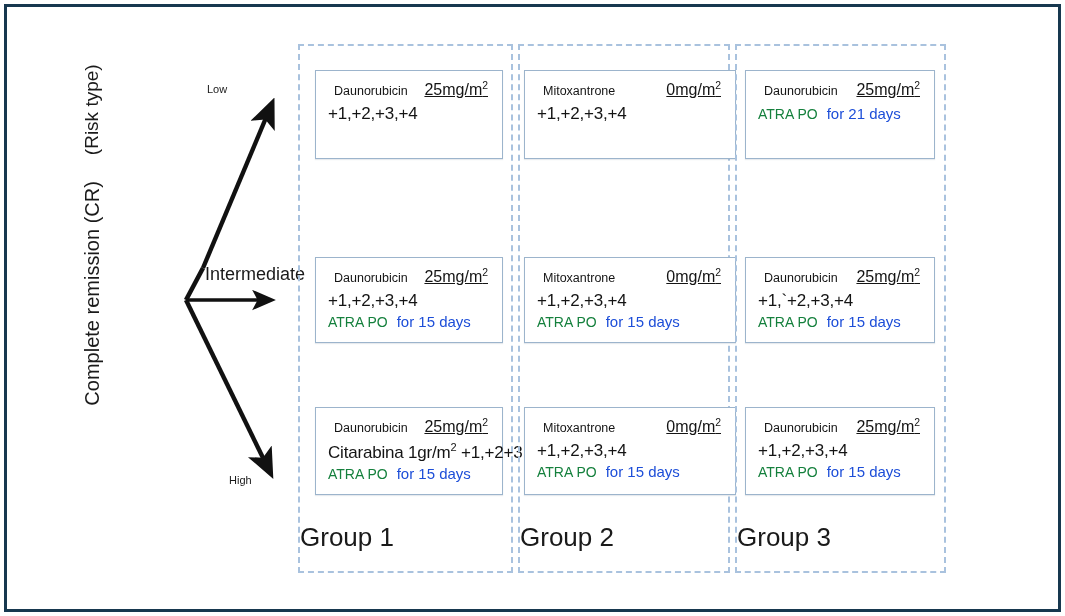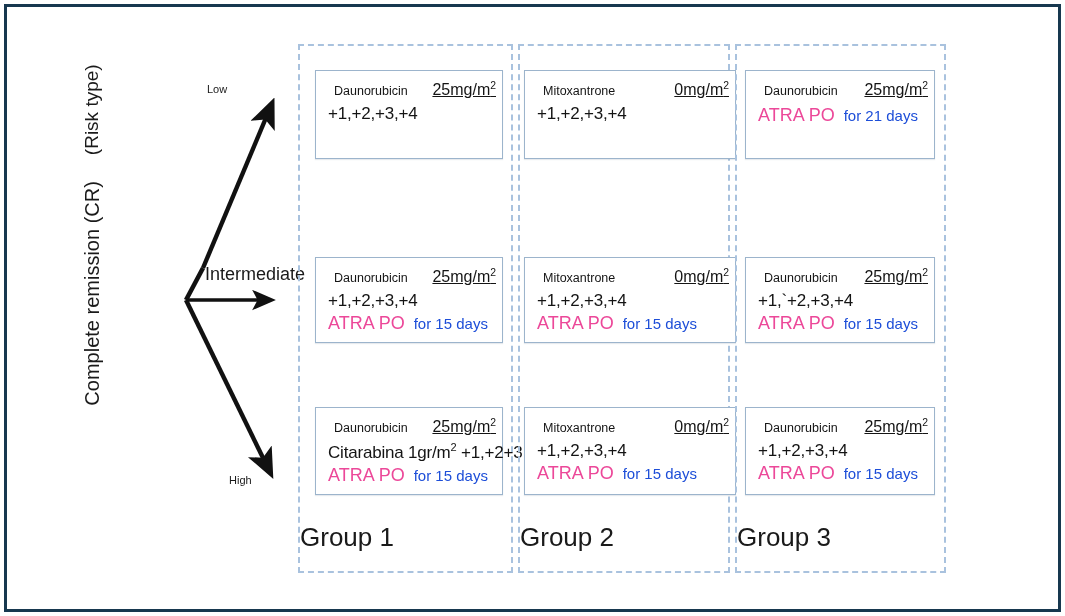--- a/index.html
+++ b/index.html
@@ -90,21 +90,21 @@
     font-size: 26px;
     color: #1a1a1a;
   }
 
   
   .tx-box {
     position: absolute;
     border: 1px solid #9cb4cc;
     background: #ffffff;
     box-sizing: border-box;
-    padding: 9px 4px 8px 12px;
+    padding: 9px 12px 8px 12px;
     box-shadow: 0 1px 1px rgba(120,140,160,0.18);
   }
   .tx-box.r1 { top: 24px; height: 89px; }
   .tx-box.r2 { top: 211px; height: 86px; }
   .tx-box.r3 { top: 361px; height: 88px; }
   .tx-box.c1 { left: 15px; width: 188px; }
   .tx-box.c2 { left: 4px; width: 212px; }
   .tx-box.c3 { left: 8px;  width: 190px; }
 
   .tx-head {
@@ -134,22 +134,22 @@
     white-space: nowrap;
   }
   .atra-row {
     display: flex;
     align-items: baseline;
     gap: 9px;
     margin-top: 2px;
     white-space: nowrap;
   }
   .atra {
-    font-size: 18px;
-    color: #ec4899;
+    font-size: 14px;
+    color: #15803d;
   }
   .duration {
     font-size: 15px;
     color: #1d4ed8;
     text-align: center;
   }
   
   .tx-box.r1.c3 .atra-row { margin-top: 6px; }
   sup { font-size: 0.65em; }
 </style>

